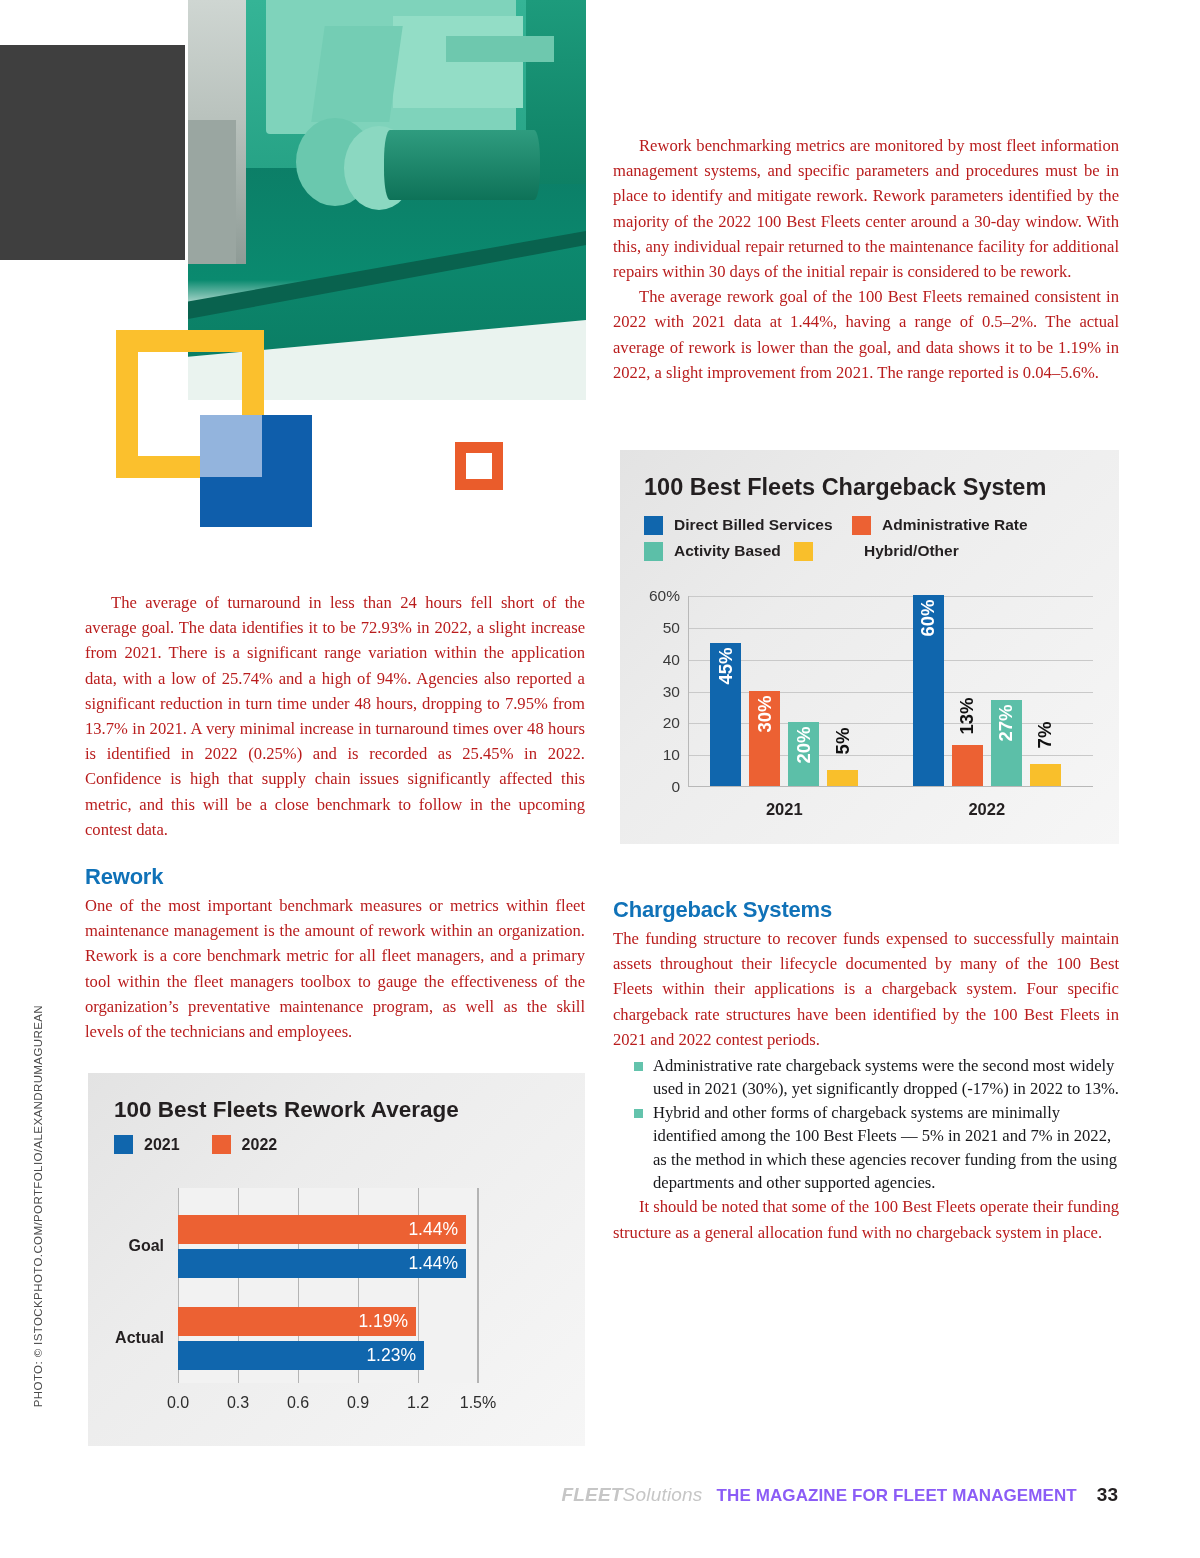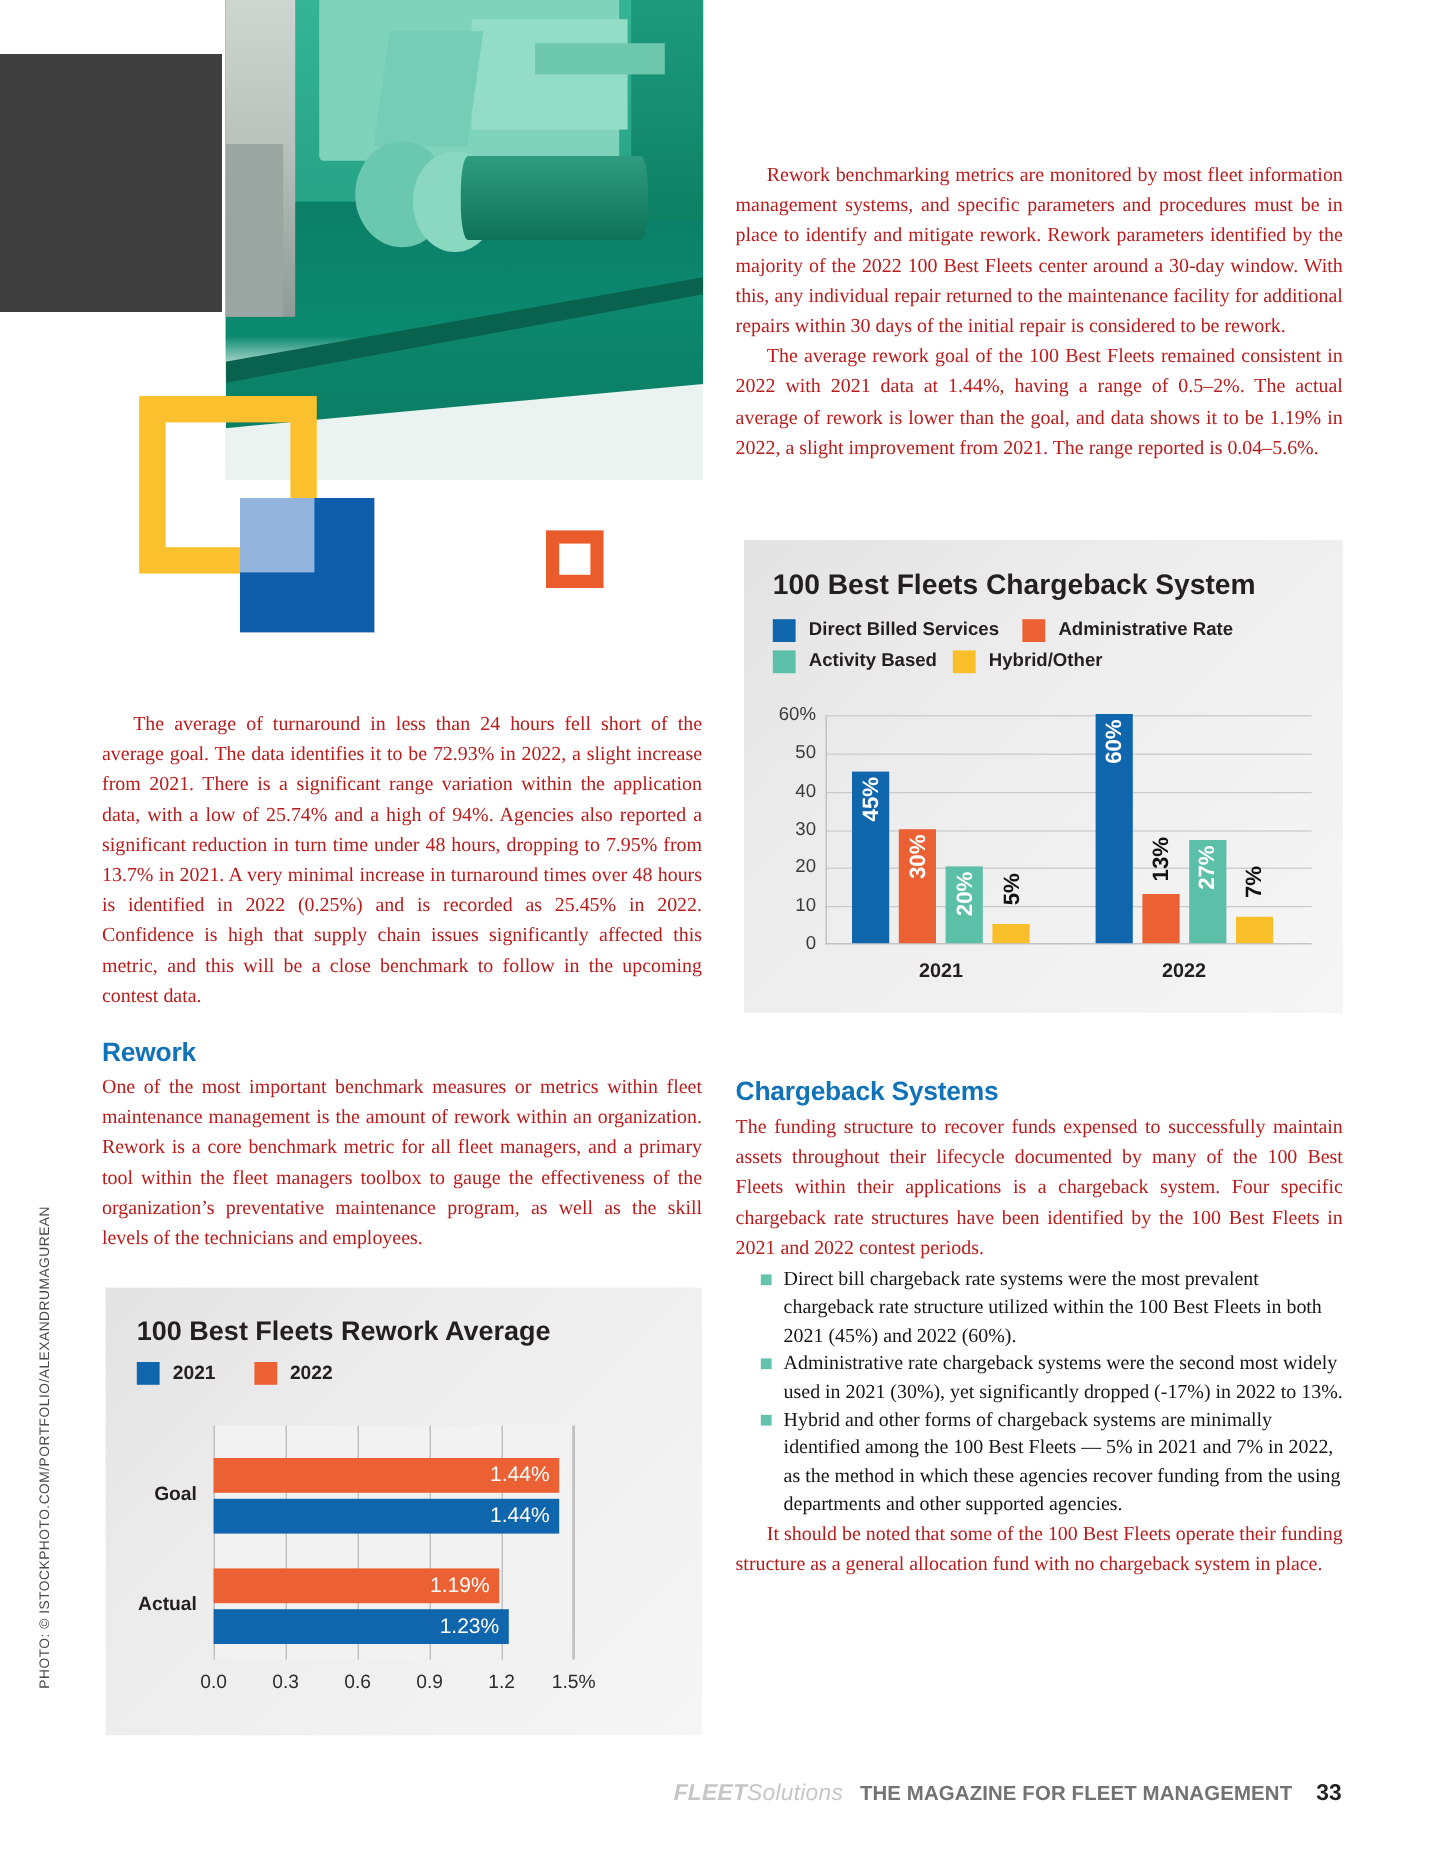--- a/index.html
+++ b/index.html
@@ -153,21 +153,21 @@
   
   #chargeback { left:620px; top:450px; width:499px; height:394px; }
   #chargeback .chart-title { position:absolute; left:24px; top:24px; font-size:23.5px; }
   #chargeback .legend { position:absolute; left:24px; top:62px; width:445px; }
   #chargeback .legend .item { height:26px; }
   #chargeback .legend .sw { width:19px; height:19px; margin-right:11px; }
   #chargeback .legend .lb { font-size:15.5px; }
   #cb-l0 { width:208px; }
   #cb-l1 { width:230px; }
   #cb-l2 { width:150px; }
-  #cb-l3 { width:190px; }
+  #cb-l3 { width:190px;gap:40px; }
 
   #cb-plot {
     position:absolute; left:68px; top:146px; width:405px; height:191px;
     border-left:1.5px solid #b8b8b8;
     border-bottom:1.5px solid #b8b8b8;
   }
   #cb-plot .grid {
     position:absolute; left:0; width:100%; height:1px; background:#c9c9c9;
   }
   #cb-plot .ytick {
@@ -235,21 +235,21 @@
   .footer {
     position:absolute; right:82px; bottom:52px;
     display:flex; align-items:baseline;
     font-family:"Liberation Sans", sans-serif;
   }
   .footer .fs {
     font-size:19px; color:#c6c6c6; font-style:italic; letter-spacing:.2px;
   }
   .footer .fs b { font-weight:bold; font-style:italic; }
   .footer .tag {
-    font-size:17px; font-weight:bold; color:#737373;
+    font-size:17px; font-weight:bold; color:#8b5cf6;
     letter-spacing:.1px; margin-left:14px;
   }
   .footer .pg {
     font-size:19px; font-weight:bold; color:#231f20; margin-left:20px;
   }
 </style>
 </head>
 <body>
 
 <div class="hero">
@@ -286,21 +286,20 @@
 
 <div class="col-right">
   <p class="body">Rework benchmarking metrics are monitored by most fleet information management systems, and specific parameters and procedures must be in place to identify and mitigate rework. Rework parameters identified by the majority of the 2022 100 Best Fleets center around a 30-day window. With this, any individual repair returned to the maintenance facility for additional repairs within 30 days of the initial repair is considered to be rework.</p>
   <p class="body">The average rework goal of the 100 Best Fleets remained consistent in 2022 with 2021 data at 1.44%, having a range of 0.5–2%. The actual average of rework is lower than the goal, and data shows it to be 1.19% in 2022, a slight improvement from 2021. The range reported is 0.04–5.6%.</p>
 </div>
 
 <div style="position:absolute; left:613px; top:897px; width:506px;">
   <h2 class="section">Chargeback Systems</h2>
   <p class="body noindent">The funding structure to recover funds expensed to successfully maintain assets throughout their lifecycle documented by many of the 100 Best Fleets within their applications is a chargeback system. Four specific chargeback rate structures have been identified by the 100 Best Fleets in 2021 and 2022 contest periods.</p>
   <ul class="bullets">
-    <li><span class="bsq"></span><span>Direct bill chargeback rate systems were the most prevalent chargeback rate structure utilized within the 100 Best Fleets in both 2021 (45%) and 2022 (60%).</span></li>
     <li><span class="bsq"></span><span>Administrative rate chargeback systems were the second most widely used in 2021 (30%), yet significantly dropped (-17%) in 2022 to 13%.</span></li>
     <li><span class="bsq"></span><span>Hybrid and other forms of chargeback systems are minimally identified among the 100 Best Fleets — 5% in 2021 and 7% in 2022, as the method in which these agencies recover funding from the using departments and other supported agencies.</span></li>
   </ul>
   <p class="body">It should be noted that some of the 100 Best Fleets operate their funding structure as a general allocation fund with no chargeback system in place.</p>
 </div>
 
 <div class="chart" id="chargeback">
   <div class="chart-title">100 Best Fleets Chargeback System</div>
   <div class="legend">
     <div class="item" id="cb-l0">

